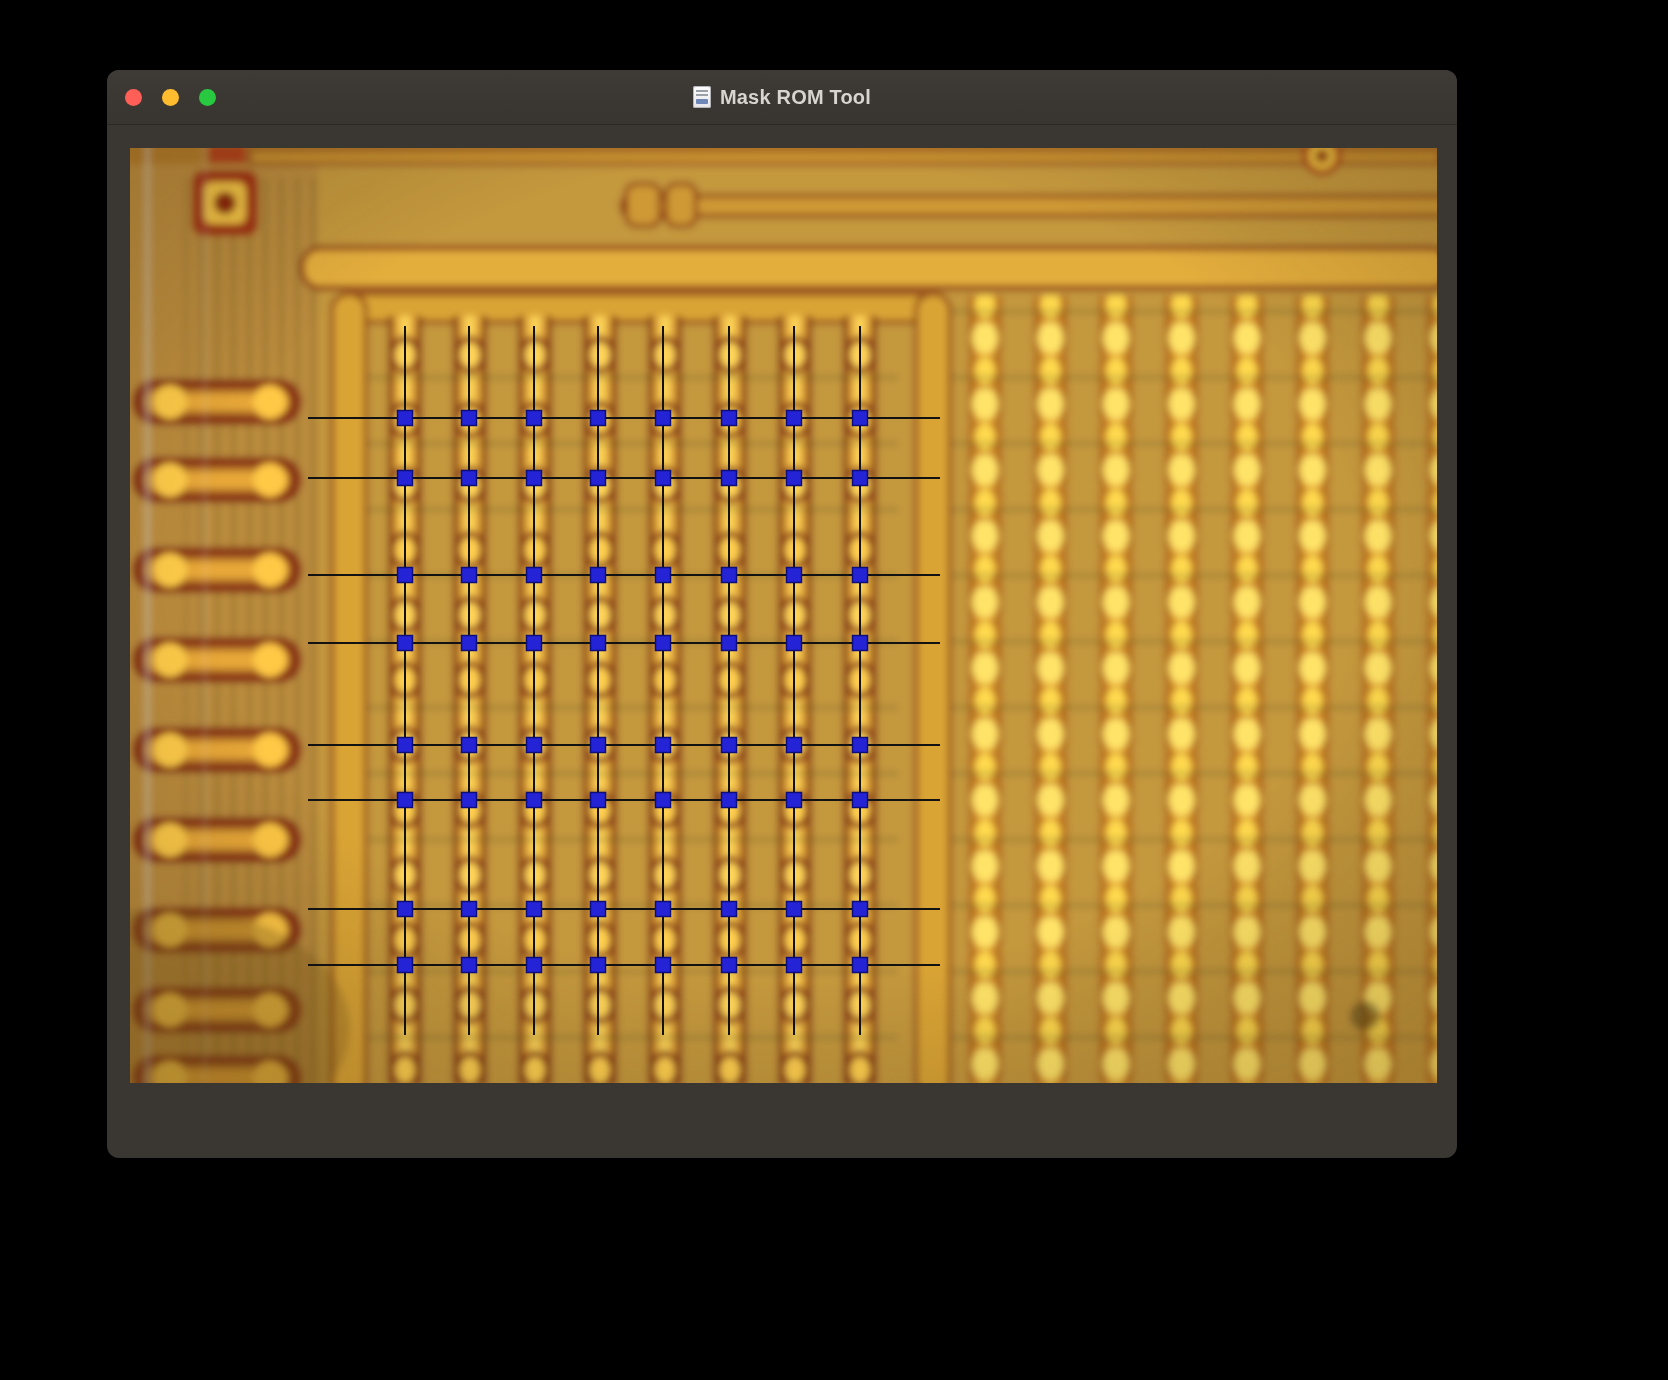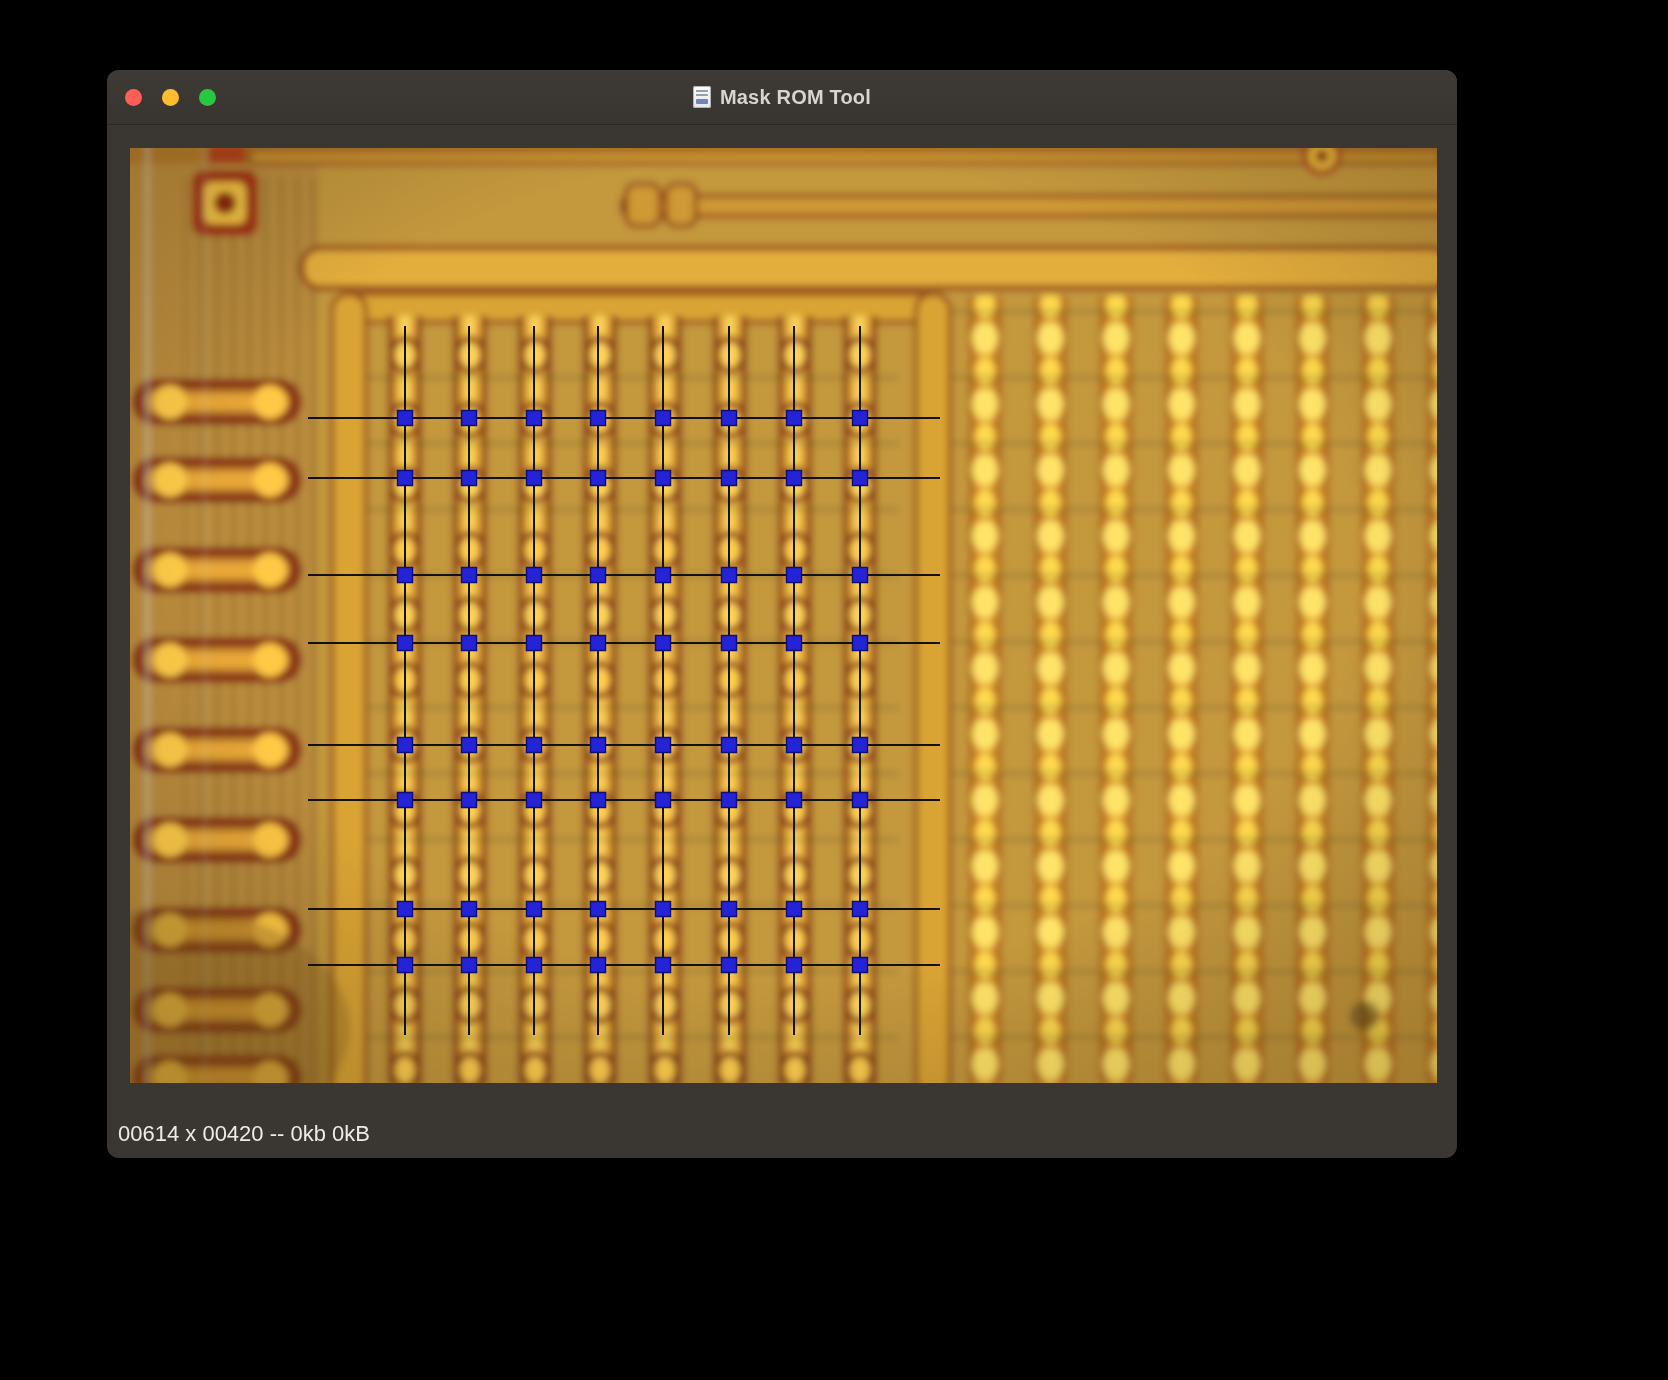--- a/index.html
+++ b/index.html
@@ -242,17 +242,14 @@
         <rect x="331.5" y="809.5" width="15" height="15" fill="#2424d6" stroke="#0e0e7a" stroke-width="1.5"></rect>
         <rect x="396.5" y="809.5" width="15" height="15" fill="#2424d6" stroke="#0e0e7a" stroke-width="1.5"></rect>
         <rect x="460.5" y="809.5" width="15" height="15" fill="#2424d6" stroke="#0e0e7a" stroke-width="1.5"></rect>
         <rect x="525.5" y="809.5" width="15" height="15" fill="#2424d6" stroke="#0e0e7a" stroke-width="1.5"></rect>
         <rect x="591.5" y="809.5" width="15" height="15" fill="#2424d6" stroke="#0e0e7a" stroke-width="1.5"></rect>
         <rect x="656.5" y="809.5" width="15" height="15" fill="#2424d6" stroke="#0e0e7a" stroke-width="1.5"></rect>
         <rect x="722.5" y="809.5" width="15" height="15" fill="#2424d6" stroke="#0e0e7a" stroke-width="1.5"></rect>
       </svg>
   </div>
 
-  <div class="statusbar">
-    <span>00614 x 00420 -- 0kb 0kB</span>
-  </div>
 
 </div>
 
 </body></html>

